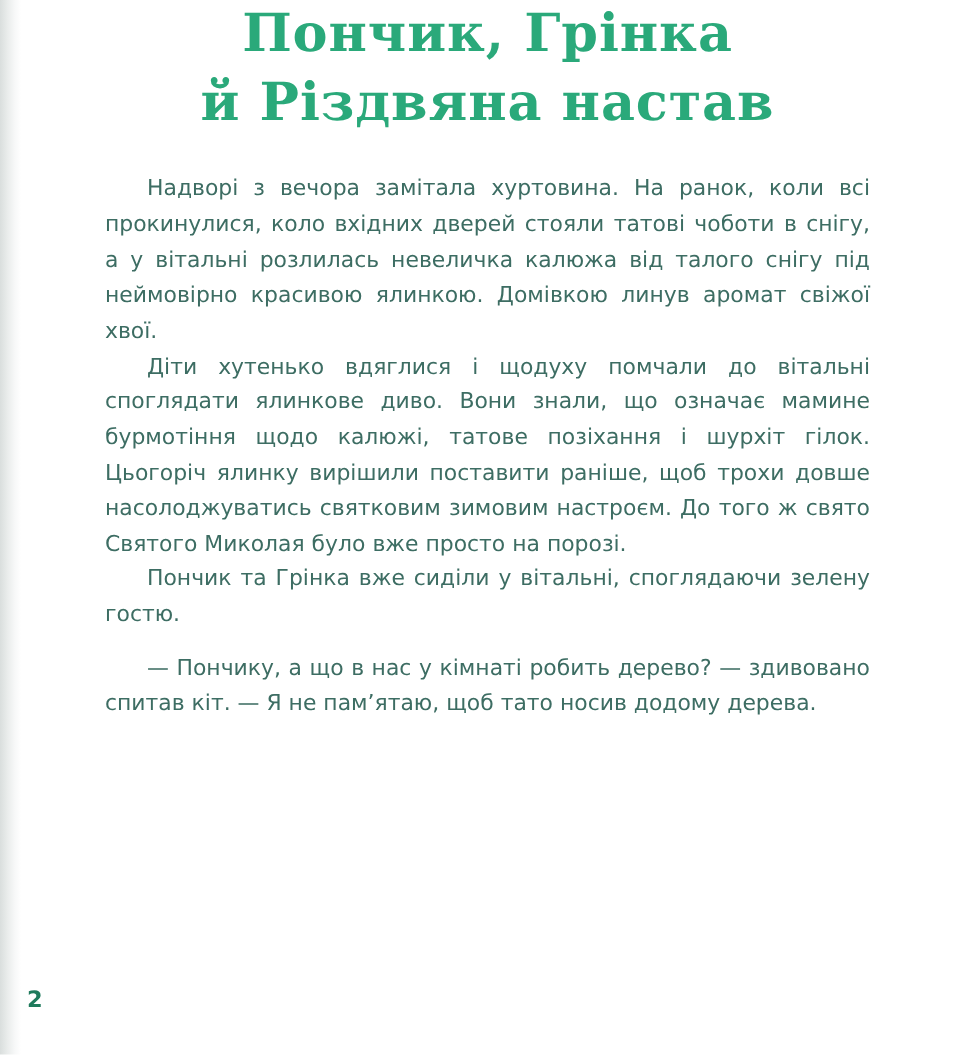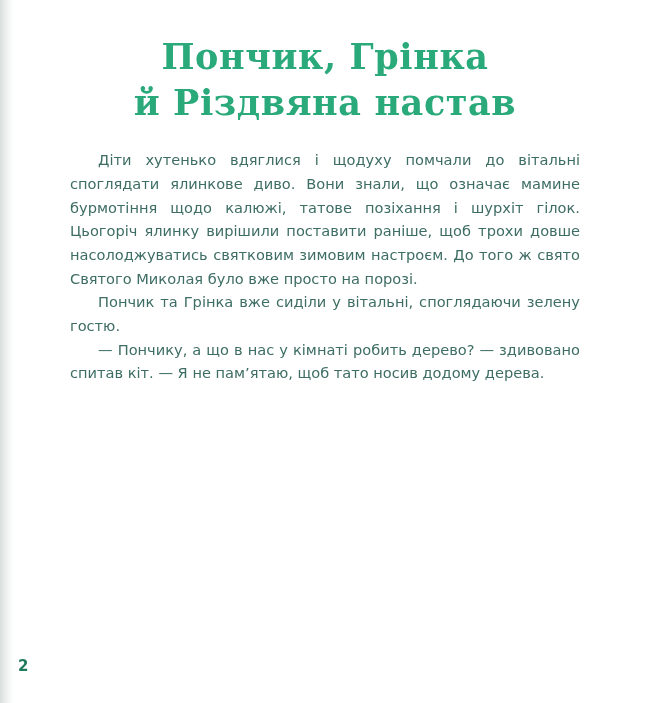--- a/index.html
+++ b/index.html
@@ -32,21 +32,20 @@
   }
   .content {
     position: absolute;
     left: 70px;
     top: 0;
     width: 510px;
     height: 703px;
   }
   .chapter-title {
     margin: 0;
-    padding-top: 34px;
     color: #2aa97a;
     font-family: "DejaVu Serif", serif;
     font-weight: bold;
     font-size: 35px;
     line-height: 1.32;
     text-align: center;
     letter-spacing: 0.6px;
   }
   .chapter-title .line {
     display: block;
@@ -60,20 +59,21 @@
     font-size: 14.6px;
     line-height: 1.62;
     text-align: justify;
   }
   .body-text p {
     margin: 0;
     text-indent: 28px;
   }
   .body-text p.dialog {
     text-indent: 28px;
+    margin-top: 12px;
   }
   .page-number {
     position: absolute;
     left: 18px;
     bottom: 28px;
     color: #1f7a5c;
     font-family: "DejaVu Sans", sans-serif;
     font-weight: bold;
     font-size: 15px;
   }
@@ -86,20 +86,21 @@
   <div class="gutter-shade"></div>
 
   <div class="content">
 
     <h1 class="chapter-title">
       <span class="line">Пончик, Грінка</span>
       <span class="line">й Різдвяна настав</span>
     </h1>
 
     <div class="body-text">
+      <p>Надворі з вечора замітала хуртовина. На ранок, коли всі прокинулися, коло вхідних дверей стояли татові чоботи в снігу, а у вітальні розлилась невеличка калюжа від талого снігу під неймовірно красивою ялинкою. Домівкою линув аромат свіжої хвої.</p>
       <p>Діти хутенько вдяглися і щодуху помчали до вітальні споглядати ялинкове диво. Вони знали, що означає мамине бурмотіння щодо калюжі, татове позіхання і шурхіт гілок. Цьогоріч ялинку вирішили поставити раніше, щоб трохи довше насолоджуватись святковим зимовим настроєм. До того ж свято Святого Миколая було вже просто на порозі.</p>
       <p>Пончик та Грінка вже сиділи у вітальні, споглядаючи зелену гостю.</p>
       <p class="dialog">— Пончику, а що в нас у кімнаті робить дерево? — здивовано спитав кіт. — Я не пам’ятаю, щоб тато носив додому дерева.</p>
     </div>
 
   </div>
 
   <div class="page-number">2</div>
 
 </div>

